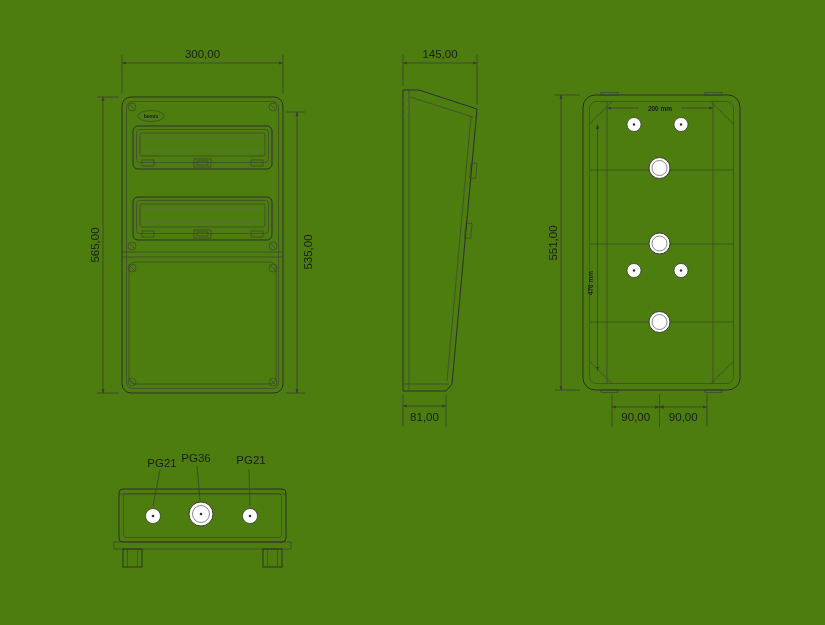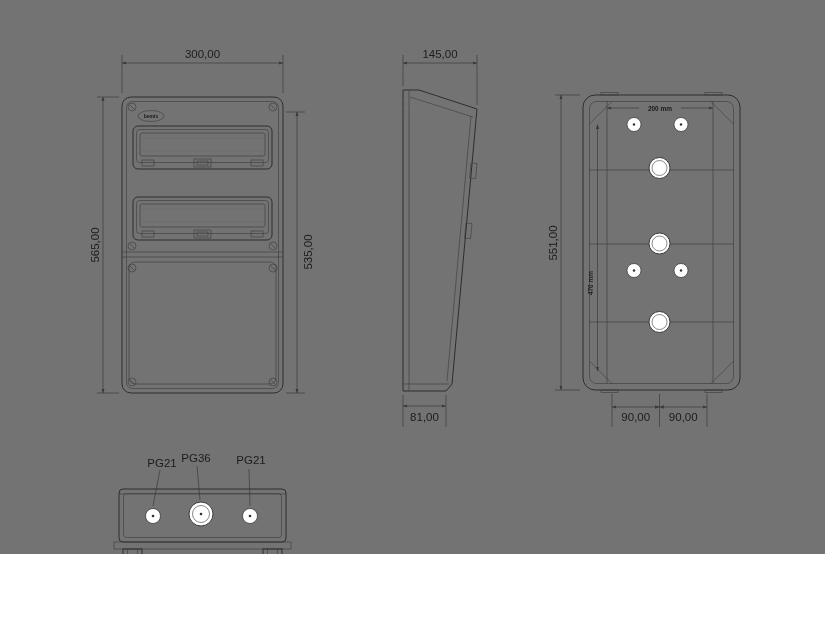--- a/index.html
+++ b/index.html
@@ -1,16 +1,16 @@
 <!DOCTYPE html>
 <html><head>
 <meta charset="utf-8">
 <style>
   html,body{margin:0;padding:0;background:#ffffff;}
-  .page{position:relative;width:825px;height:554px;background:#737373;overflow:hidden;}
+  .page{position:relative;width:825px;height:625px;background:#4d7c0f;overflow:hidden;}
   svg{font-family:"Liberation Sans", sans-serif;}
   .ln  {fill:none;stroke:#2e2e2e;stroke-width:1;}
   .ln2 {fill:none;stroke:#3a3a3a;stroke-width:0.6;}
   .ln3 {fill:none;stroke:#6a6a6a;stroke-width:0.5;}
   .dim {fill:none;stroke:#3a3a3a;stroke-width:0.7;}
   .dimtxt{fill:#1c1c1c;font-size:11.5px;}
   .smalltxt{fill:#1c1c1c;font-size:6.5px;font-weight:bold;}
   .logotxt{fill:#1c1c1c;font-size:5px;font-weight:bold;}
   .whitefill{fill:#ffffff;stroke:#2e2e2e;stroke-width:0.9;}
   .whitefill2{fill:#ffffff;stroke:#2e2e2e;stroke-width:0.7;}

